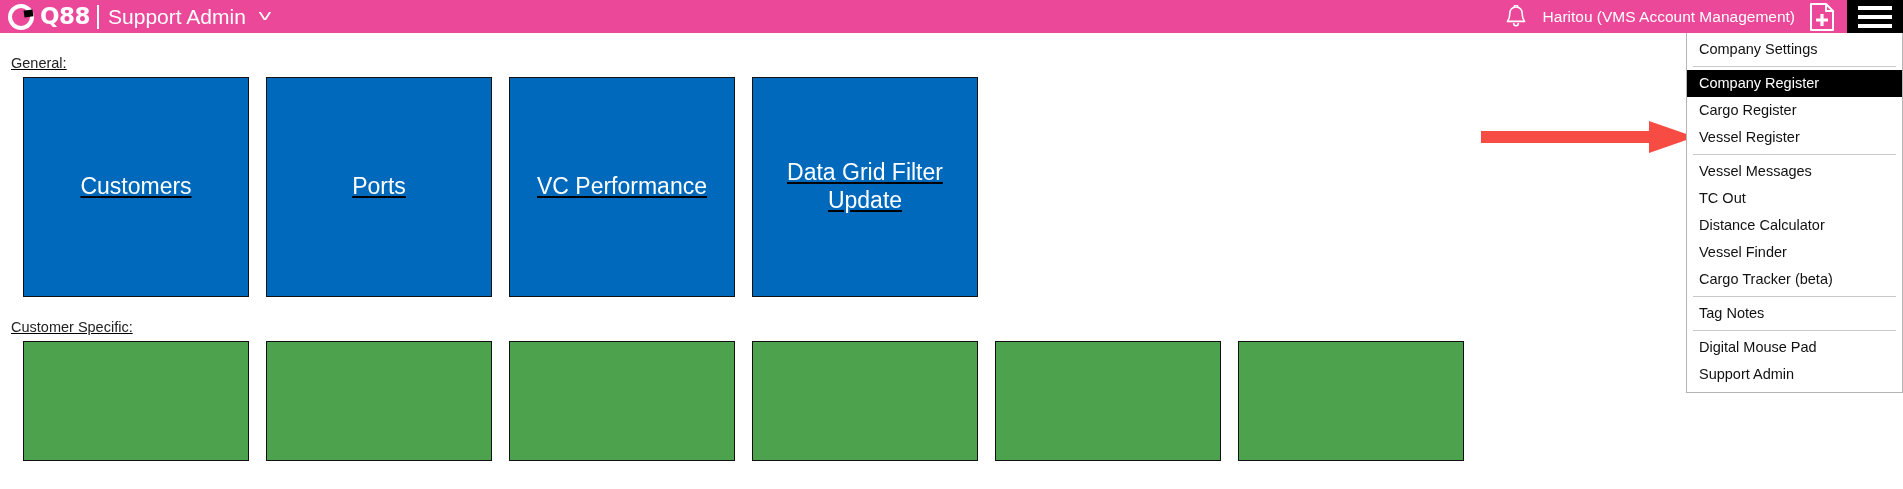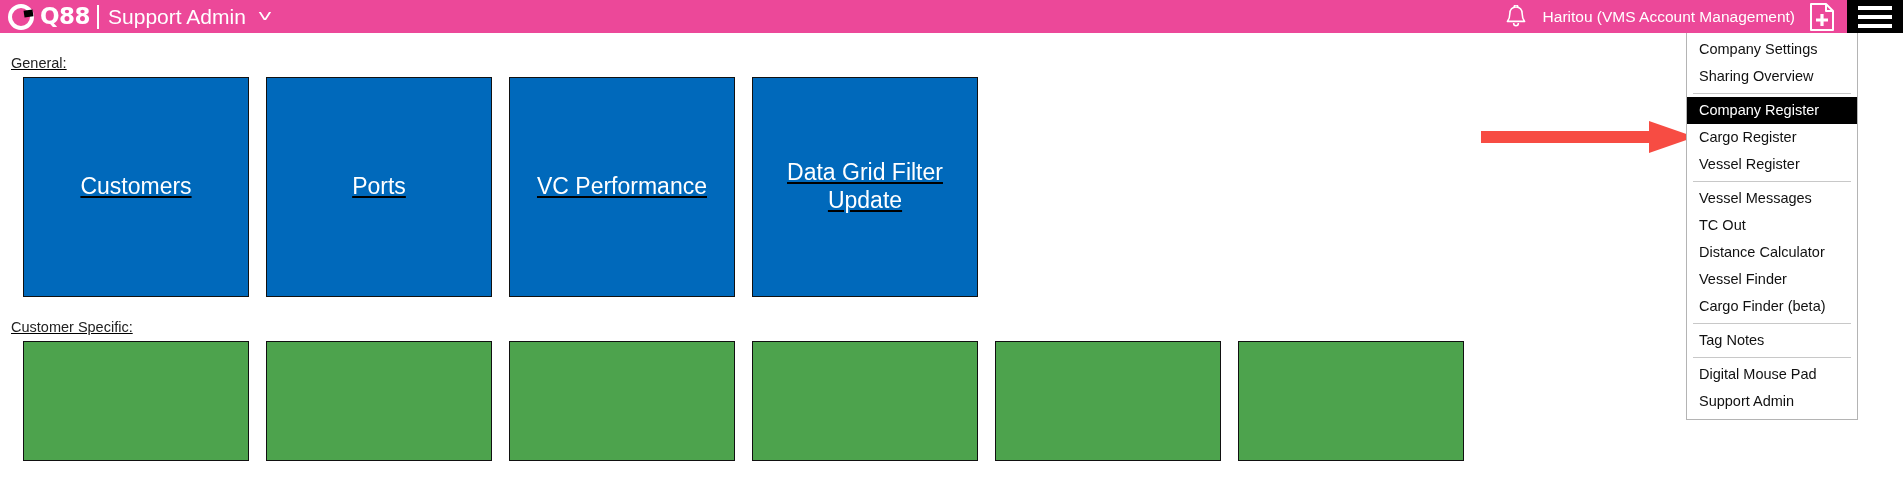--- a/index.html
+++ b/index.html
@@ -52,21 +52,21 @@
   .hamburger {
     width: 56px; height: 33px; background: #000;
     display: flex; flex-direction: column; justify-content: center;
     align-items: center; gap: 5px; flex: none;
   }
   .hamburger span { display: block; width: 34px; height: 4px; background: #ffffff; }
 
   
   .menu {
     position: absolute; top: 33px; left: 1686px;
-    width: 172px;
+    width: 217px;
     background: #ffffff;
     border: 1px solid #b4b4b4;
     border-top: none;
     z-index: 50;
     padding: 3px 0 4px 0;
   }
   .menu-item {
     height: 27px; line-height: 27px;
     padding-left: 12px;
     font-size: 14.5px; color: #111111;
@@ -166,31 +166,30 @@
         <div class="tile green"></div>
       </div>
   </div>
 
   <svg class="arrow" viewBox="0 0 215 34">
     <path d="M0 11 L168 11 L168 1 L214 17 L168 33 L168 23 L0 23 Z" fill="#f74c43"></path>
   </svg>
 
   <div class="menu" id="menu-root">
       <div class="menu-item">Company Settings</div>
-      <div class="menu-item">Sharing Overview</div>
       <div class="menu-sep"></div>
       <div class="menu-item active">Company Register</div>
       <div class="menu-item">Cargo Register</div>
       <div class="menu-item">Vessel Register</div>
       <div class="menu-sep"></div>
       <div class="menu-item">Vessel Messages</div>
       <div class="menu-item">TC Out</div>
       <div class="menu-item">Distance Calculator</div>
       <div class="menu-item">Vessel Finder</div>
-      <div class="menu-item">Cargo Finder (beta)</div>
+      <div class="menu-item">Cargo Tracker (beta)</div>
       <div class="menu-sep"></div>
       <div class="menu-item">Tag Notes</div>
       <div class="menu-sep"></div>
       <div class="menu-item">Digital Mouse Pad</div>
       <div class="menu-item">Support Admin</div>
     </div>
 
 </div>
 
 </body></html>

